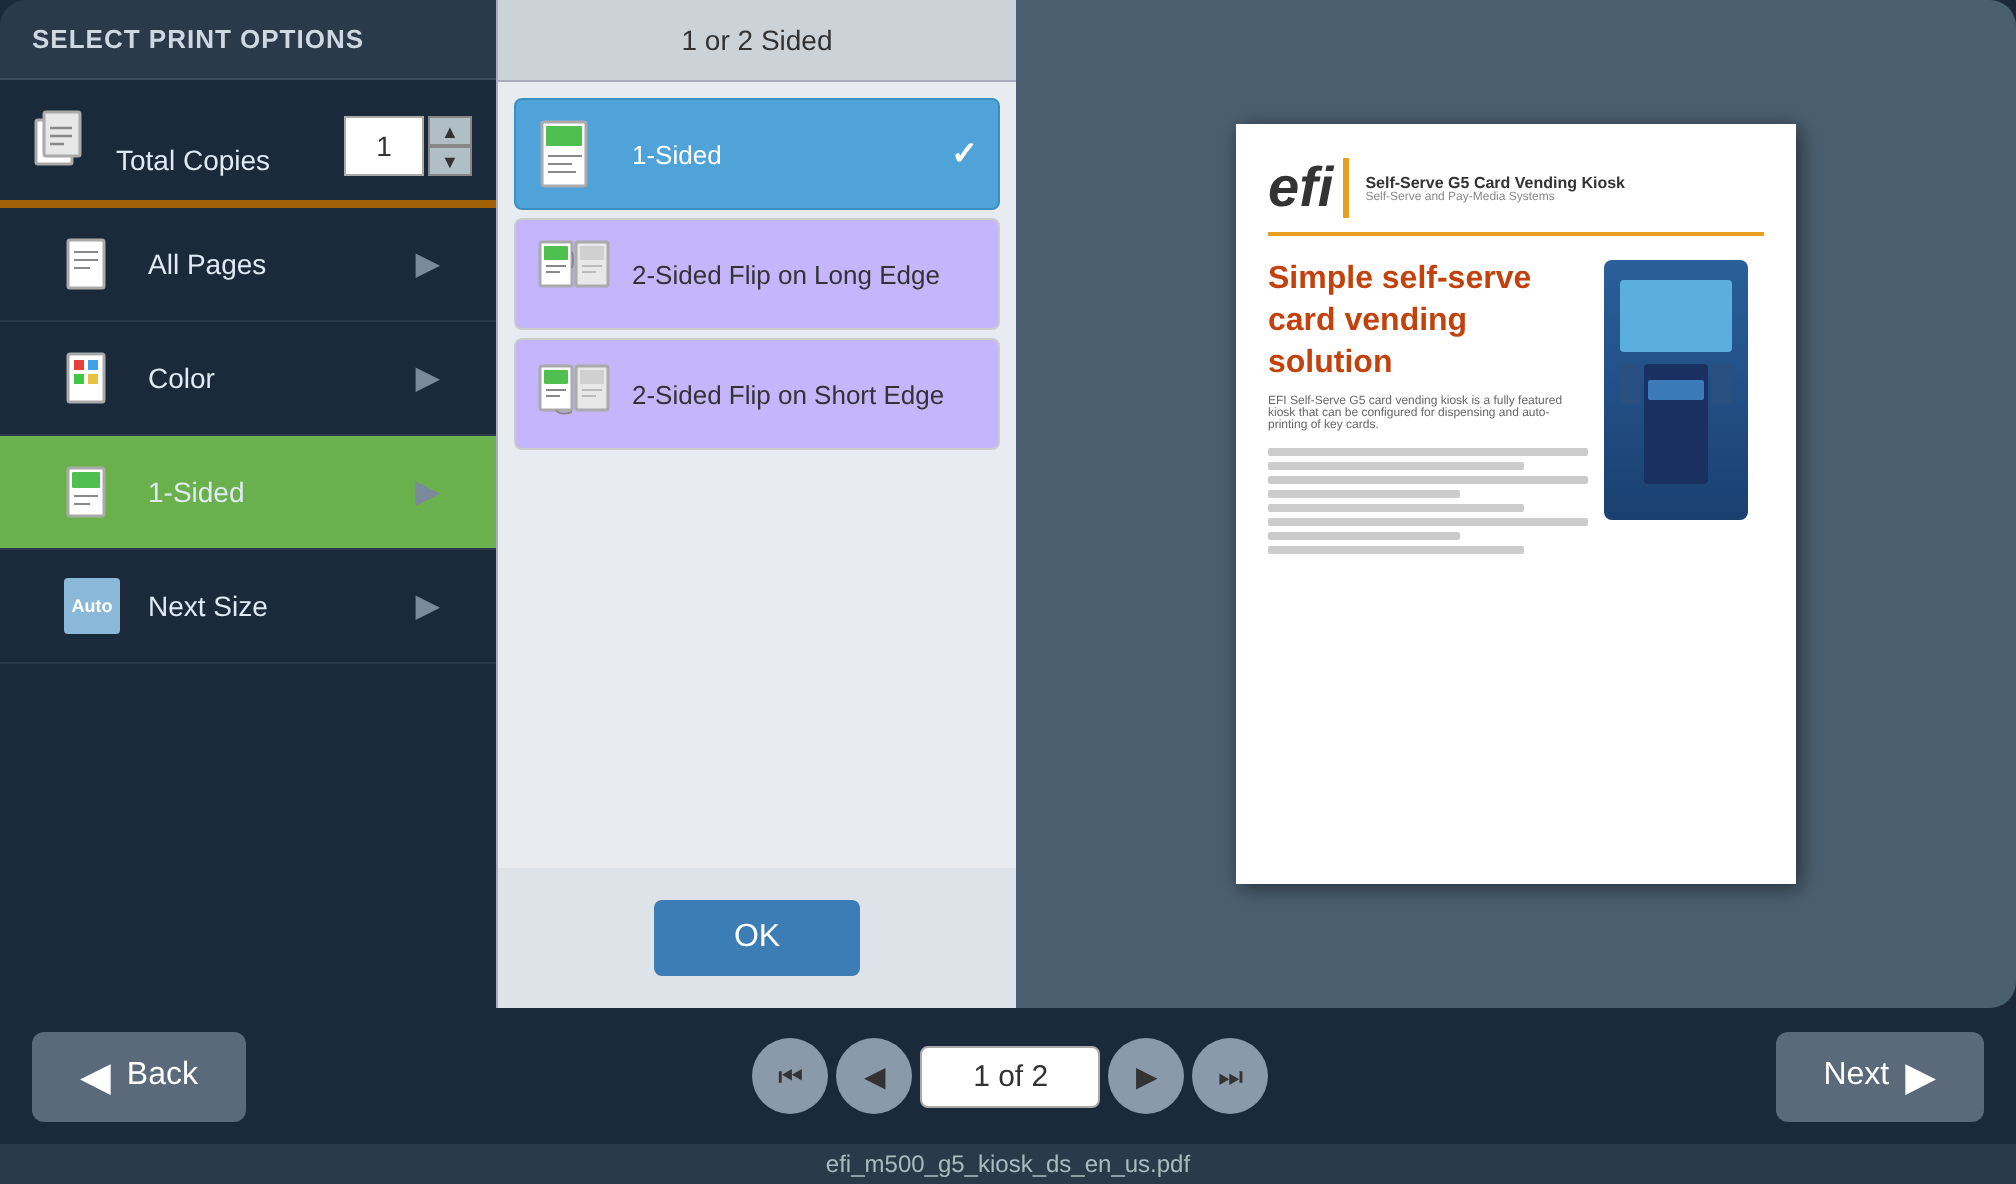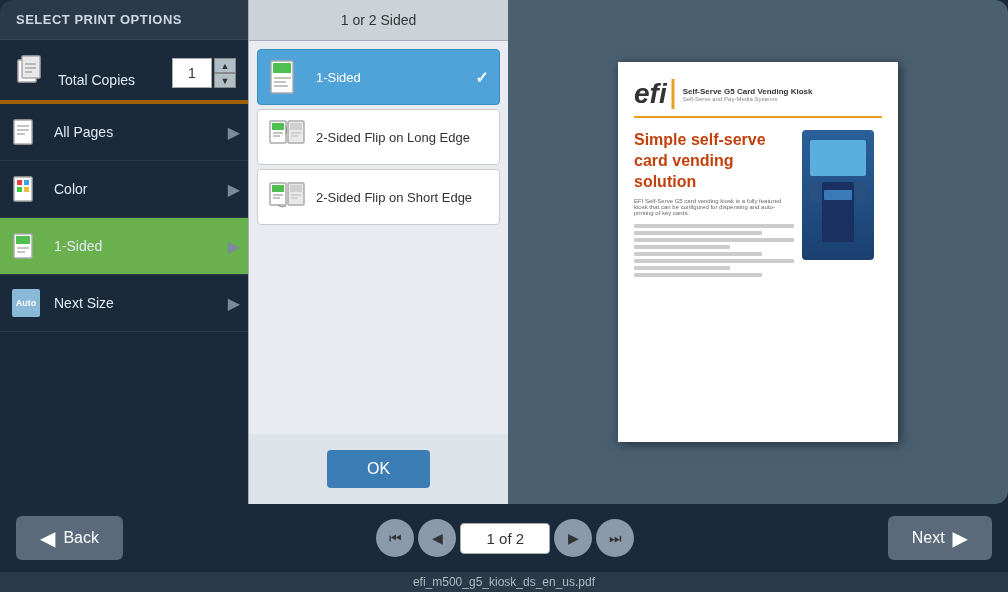--- a/index.html
+++ b/index.html
@@ -36,21 +36,21 @@
       font-size: 13px;
       font-weight: bold;
       padding: 12px 16px;
       letter-spacing: 0.5px;
       border-bottom: 1px solid #3a4a5a;
     }
 
     .sidebar-item {
       display: flex;
       align-items: center;
-      padding: 10px 8px;
+      padding: 10px 28px;
       border-bottom: 1px solid #2a3a4a;
       cursor: pointer;
       position: relative;
     }
 
     .sidebar-item.active {
       background: #6ab04c;
     }
 
     .sidebar-item .item-icon {
@@ -158,21 +158,21 @@
       flex-direction: column;
       gap: 4px;
     }
 
     .dropdown-option {
       display: flex;
       align-items: center;
       padding: 8px 10px;
       border-radius: 4px;
       cursor: pointer;
-      background: #ffffff;
+      background: #c4b5fd;
       border: 1px solid #ccc;
     }
 
     .dropdown-option.selected {
       background: #4fa3d8;
       border-color: #3a8fc0;
     }
 
     .dropdown-option .opt-icon {
       width: 38px;

